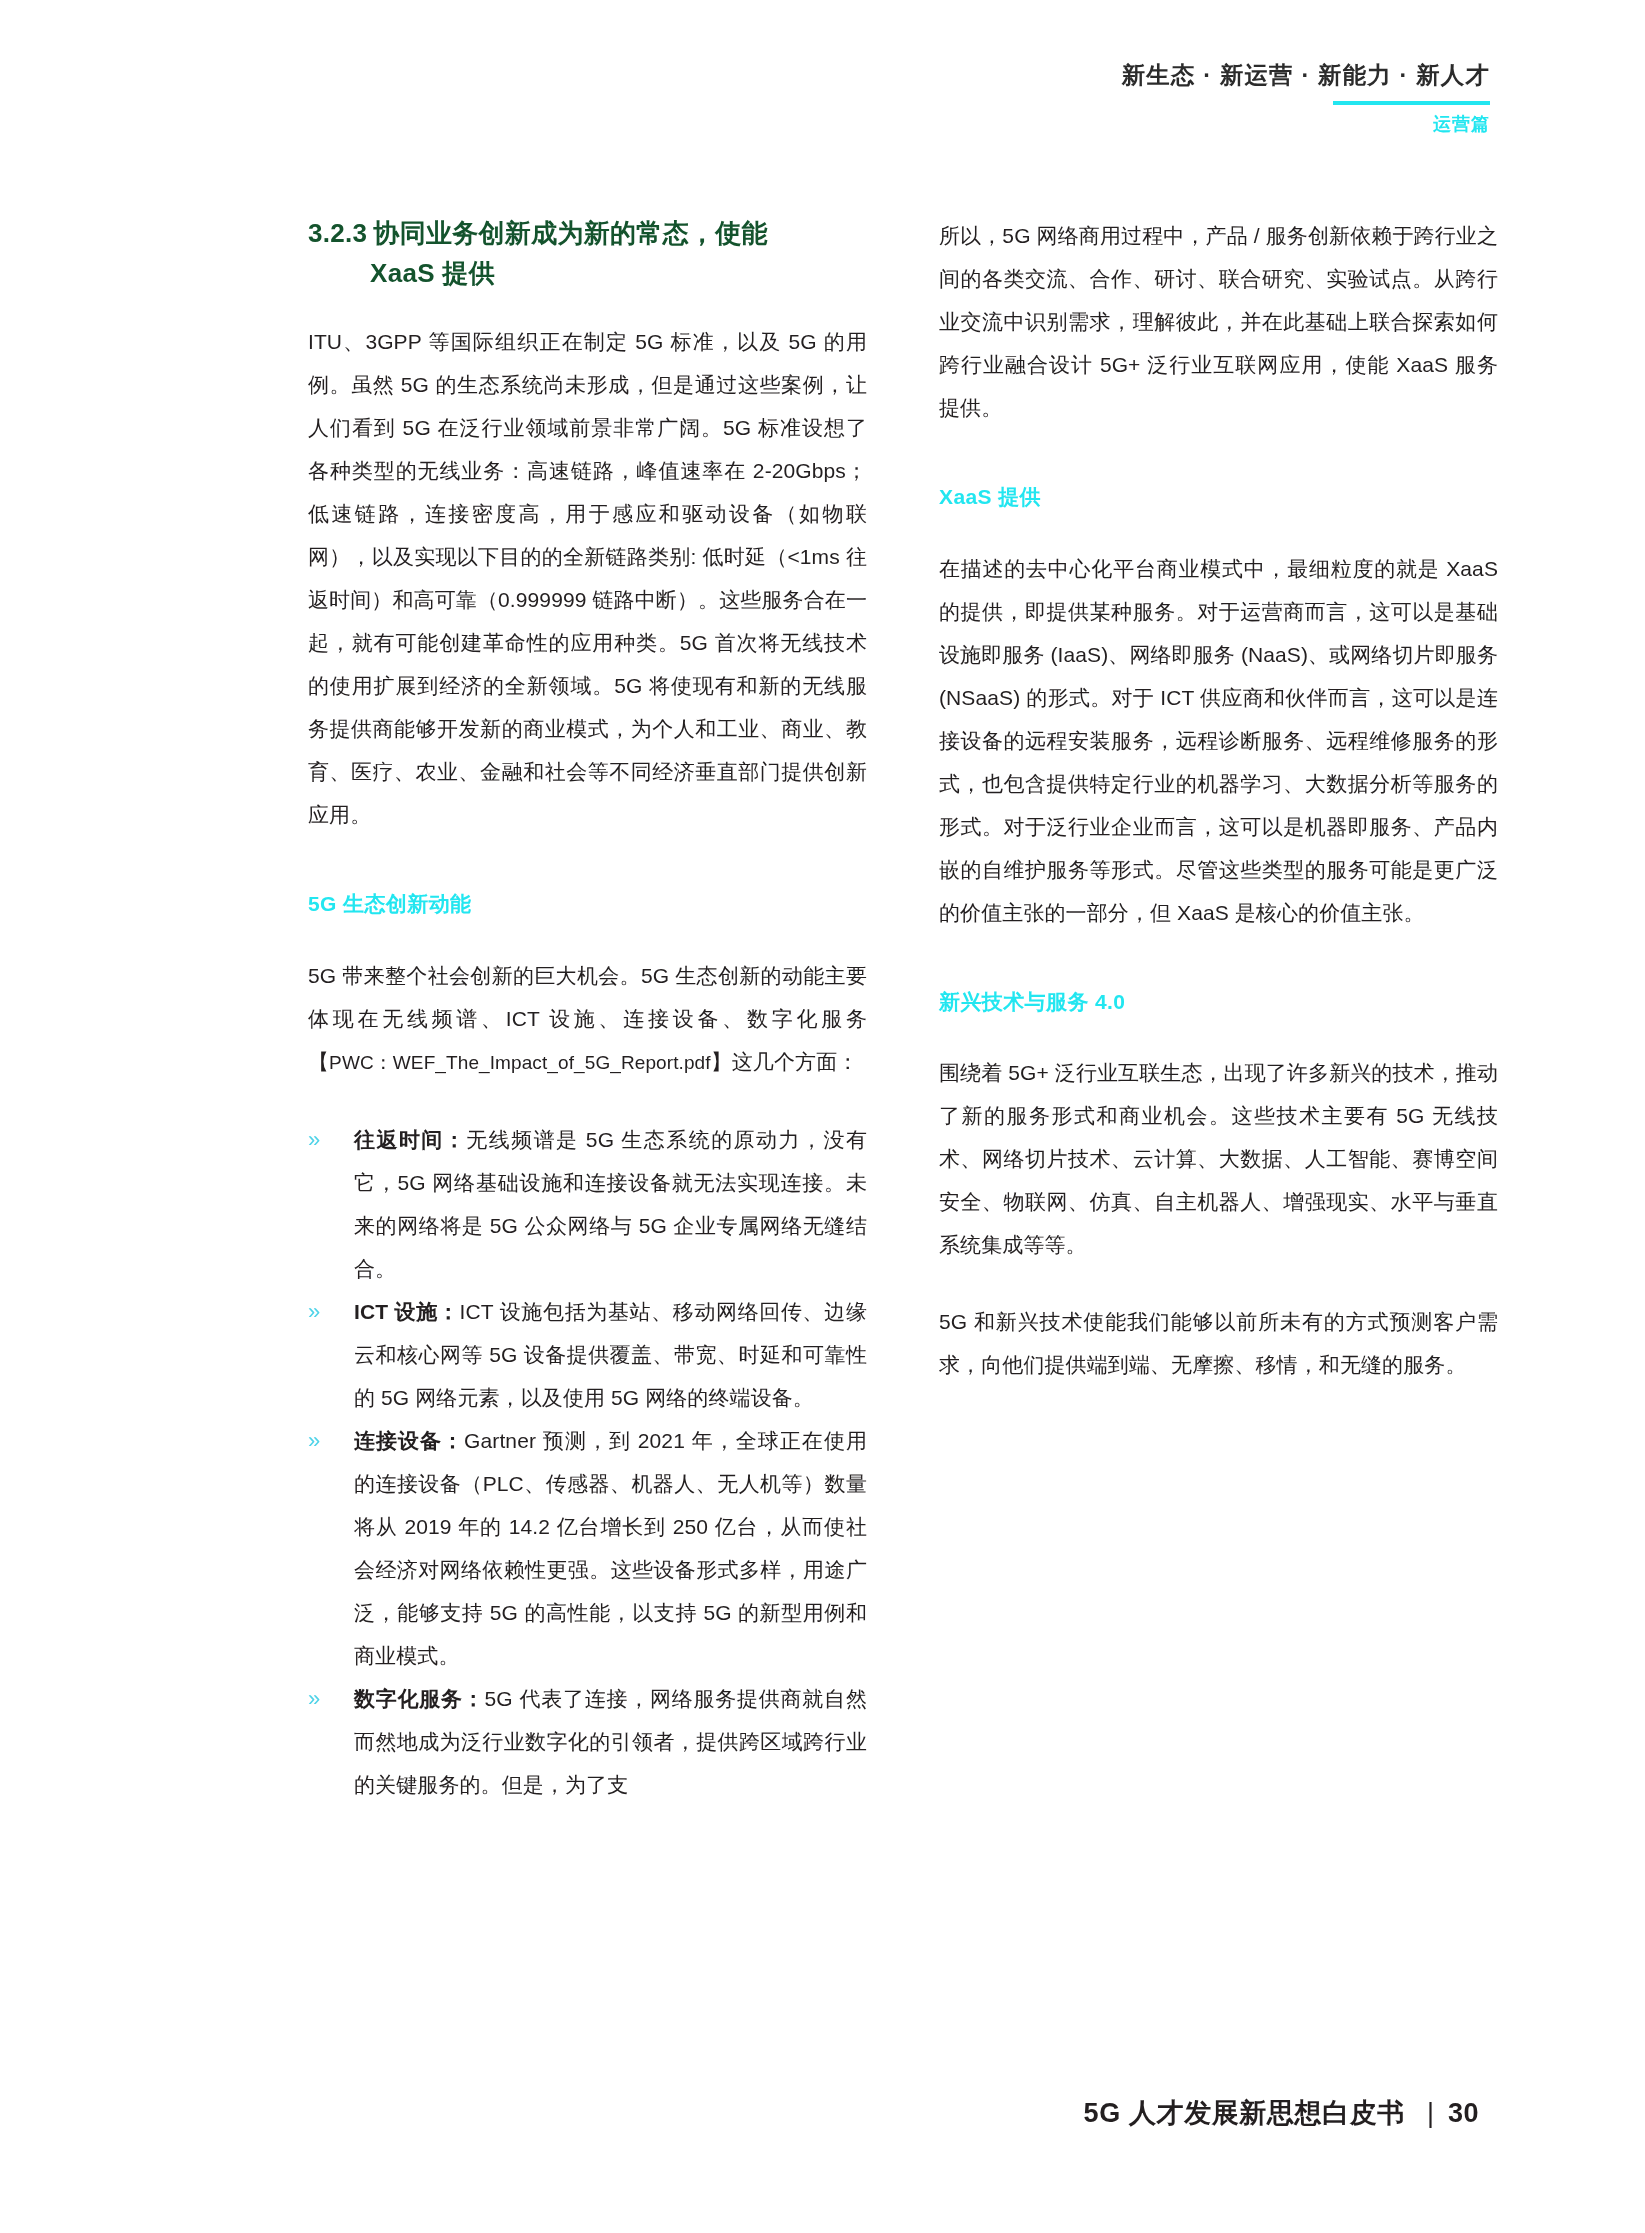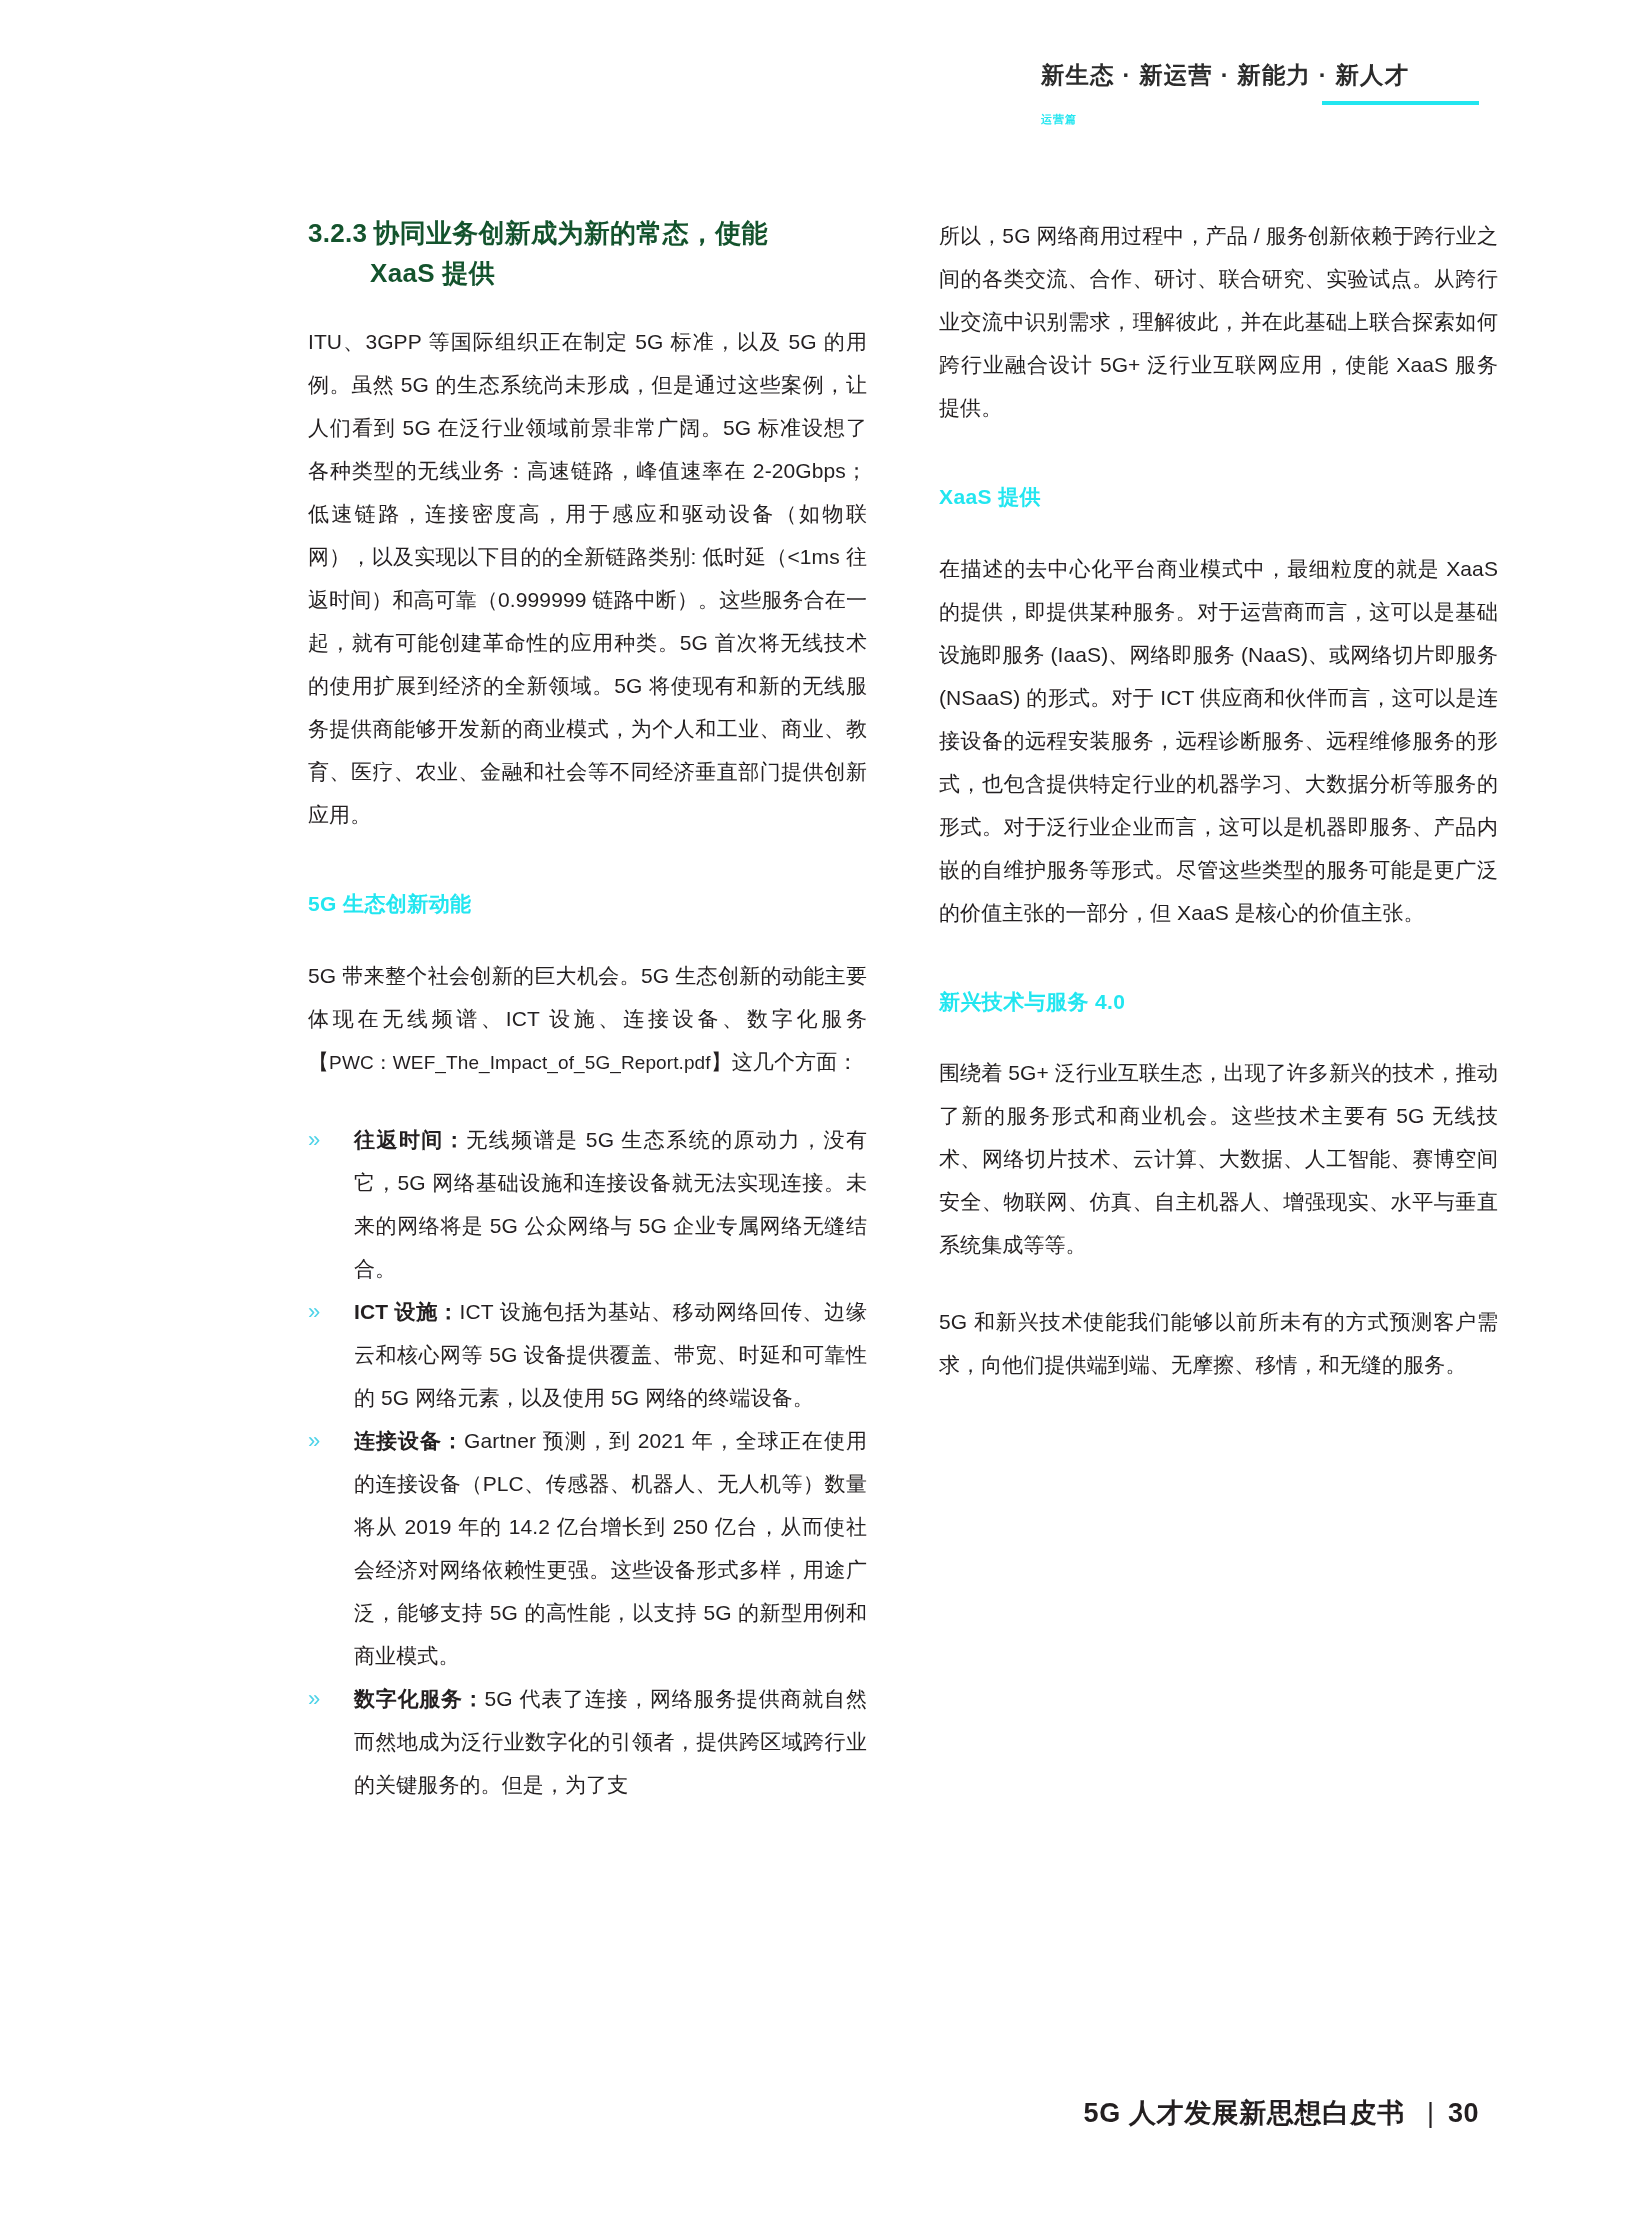--- a/index.html
+++ b/index.html
@@ -23,22 +23,23 @@
     inset: 0;
     width: 1646px;
     height: 2234px;
     background: #ffffff;
   }
 
   
   .page-header {
     position: absolute;
     top: 60px;
-    right: 167px;
+    right: 156px;
     width: 438px;
+    text-align: right;
   }
 
   .header-title {
     font-size: 23.4px;
     font-weight: 600;
     letter-spacing: 1.2px;
     color: #2b2b2b;
     line-height: 1.35;
     white-space: nowrap;
   }
@@ -46,21 +47,21 @@
   .header-rule {
     margin-top: 9px;
     margin-left: auto;
     width: 157px;
     height: 4px;
     background: #22e6f0;
   }
 
   .header-sub {
     margin-top: 7px;
-    font-size: 11px;
+    font-size: 18px;
     font-weight: 600;
     letter-spacing: 1px;
     color: #22e6f0;
   }
 
   
   .columns {
     position: absolute;
     top: 214px;
     left: 0;

